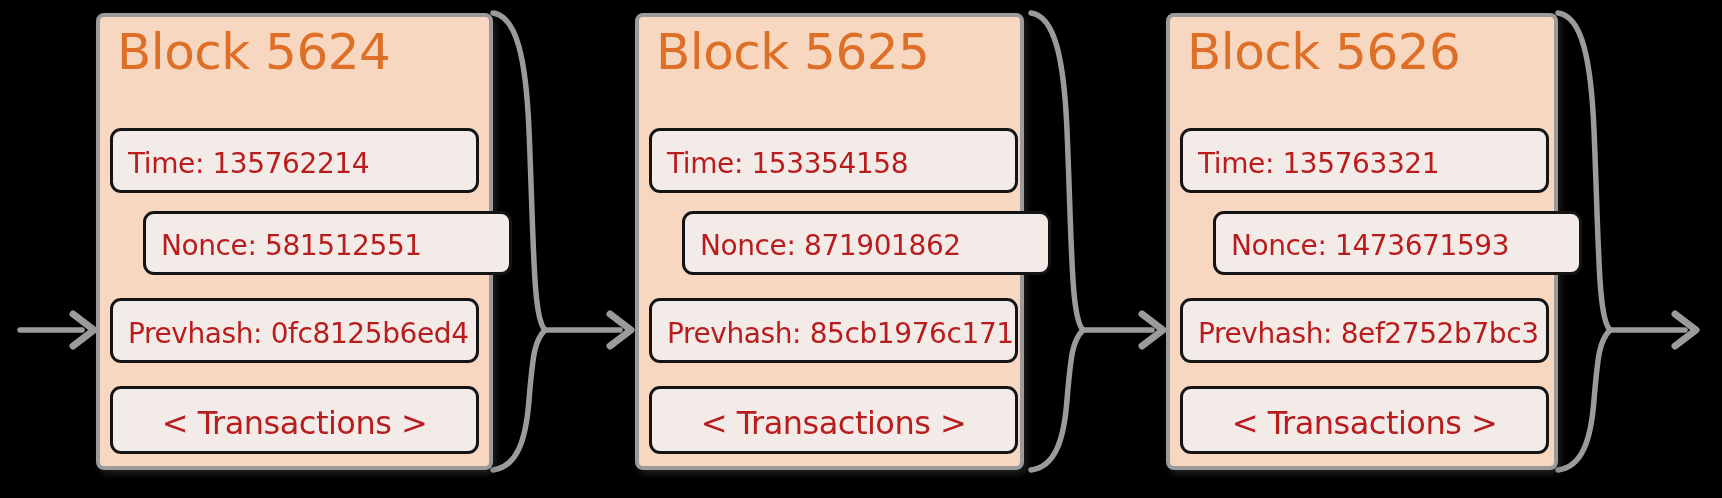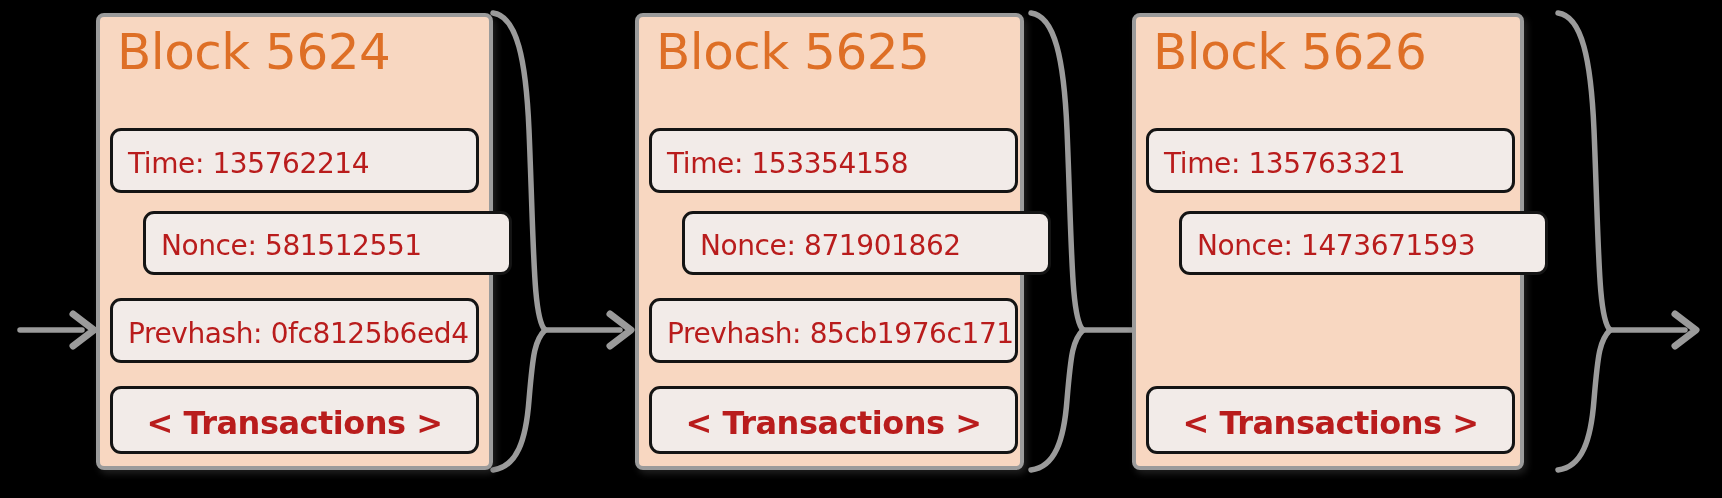--- a/index.html
+++ b/index.html
@@ -71,26 +71,25 @@
   .f-nonce { top: 194px; height: 64px; margin-left: 33px; }
   .f-prev  { top: 281px; }
   .f-tx {
     top: 369px;
     height: 68px;
     justify-content: center;
     padding-left: 0;
     font-size: 32px;
     letter-spacing: -0.5px;
     cursor: pointer;
-    font-weight: bold;
   }
   button.field { appearance: none; -webkit-appearance: none; }
   .b1 { left: 96px;   width: 397px; }
   .b2 { left: 635px;  width: 389px; }
-  .b3 { left: 1132px; width: 392px; }
+  .b3 { left: 1166px; width: 392px; }
 </style>
 </head>
 <body>
 
 <svg class="connectors" width="1722" height="498" viewBox="0 0 1722 498">
   <g>
     <path d="M20 330 H82"></path>
     <path class="head" d="M73 314 L94 330 L73 346"></path>
   </g>
   <g>
@@ -132,14 +131,15 @@
   <div class="field f-time">Time: 153354158</div>
   <div class="field f-nonce">Nonce: 871901862</div>
   <div class="field f-prev">Prevhash: 85cb1976c171</div>
   <button class="field f-tx">&lt; Transactions &gt;</button>
 </div>
 
 <div class="block b3">
   <div class="block-title">Block 5626</div>
   <div class="field f-time">Time: 135763321</div>
   <div class="field f-nonce">Nonce: 1473671593</div>
+  <div class="field f-prev">Prevhash: 8ef2752b7bc3</div>
   <button class="field f-tx">&lt; Transactions &gt;</button>
 </div>
 
 </body></html>

